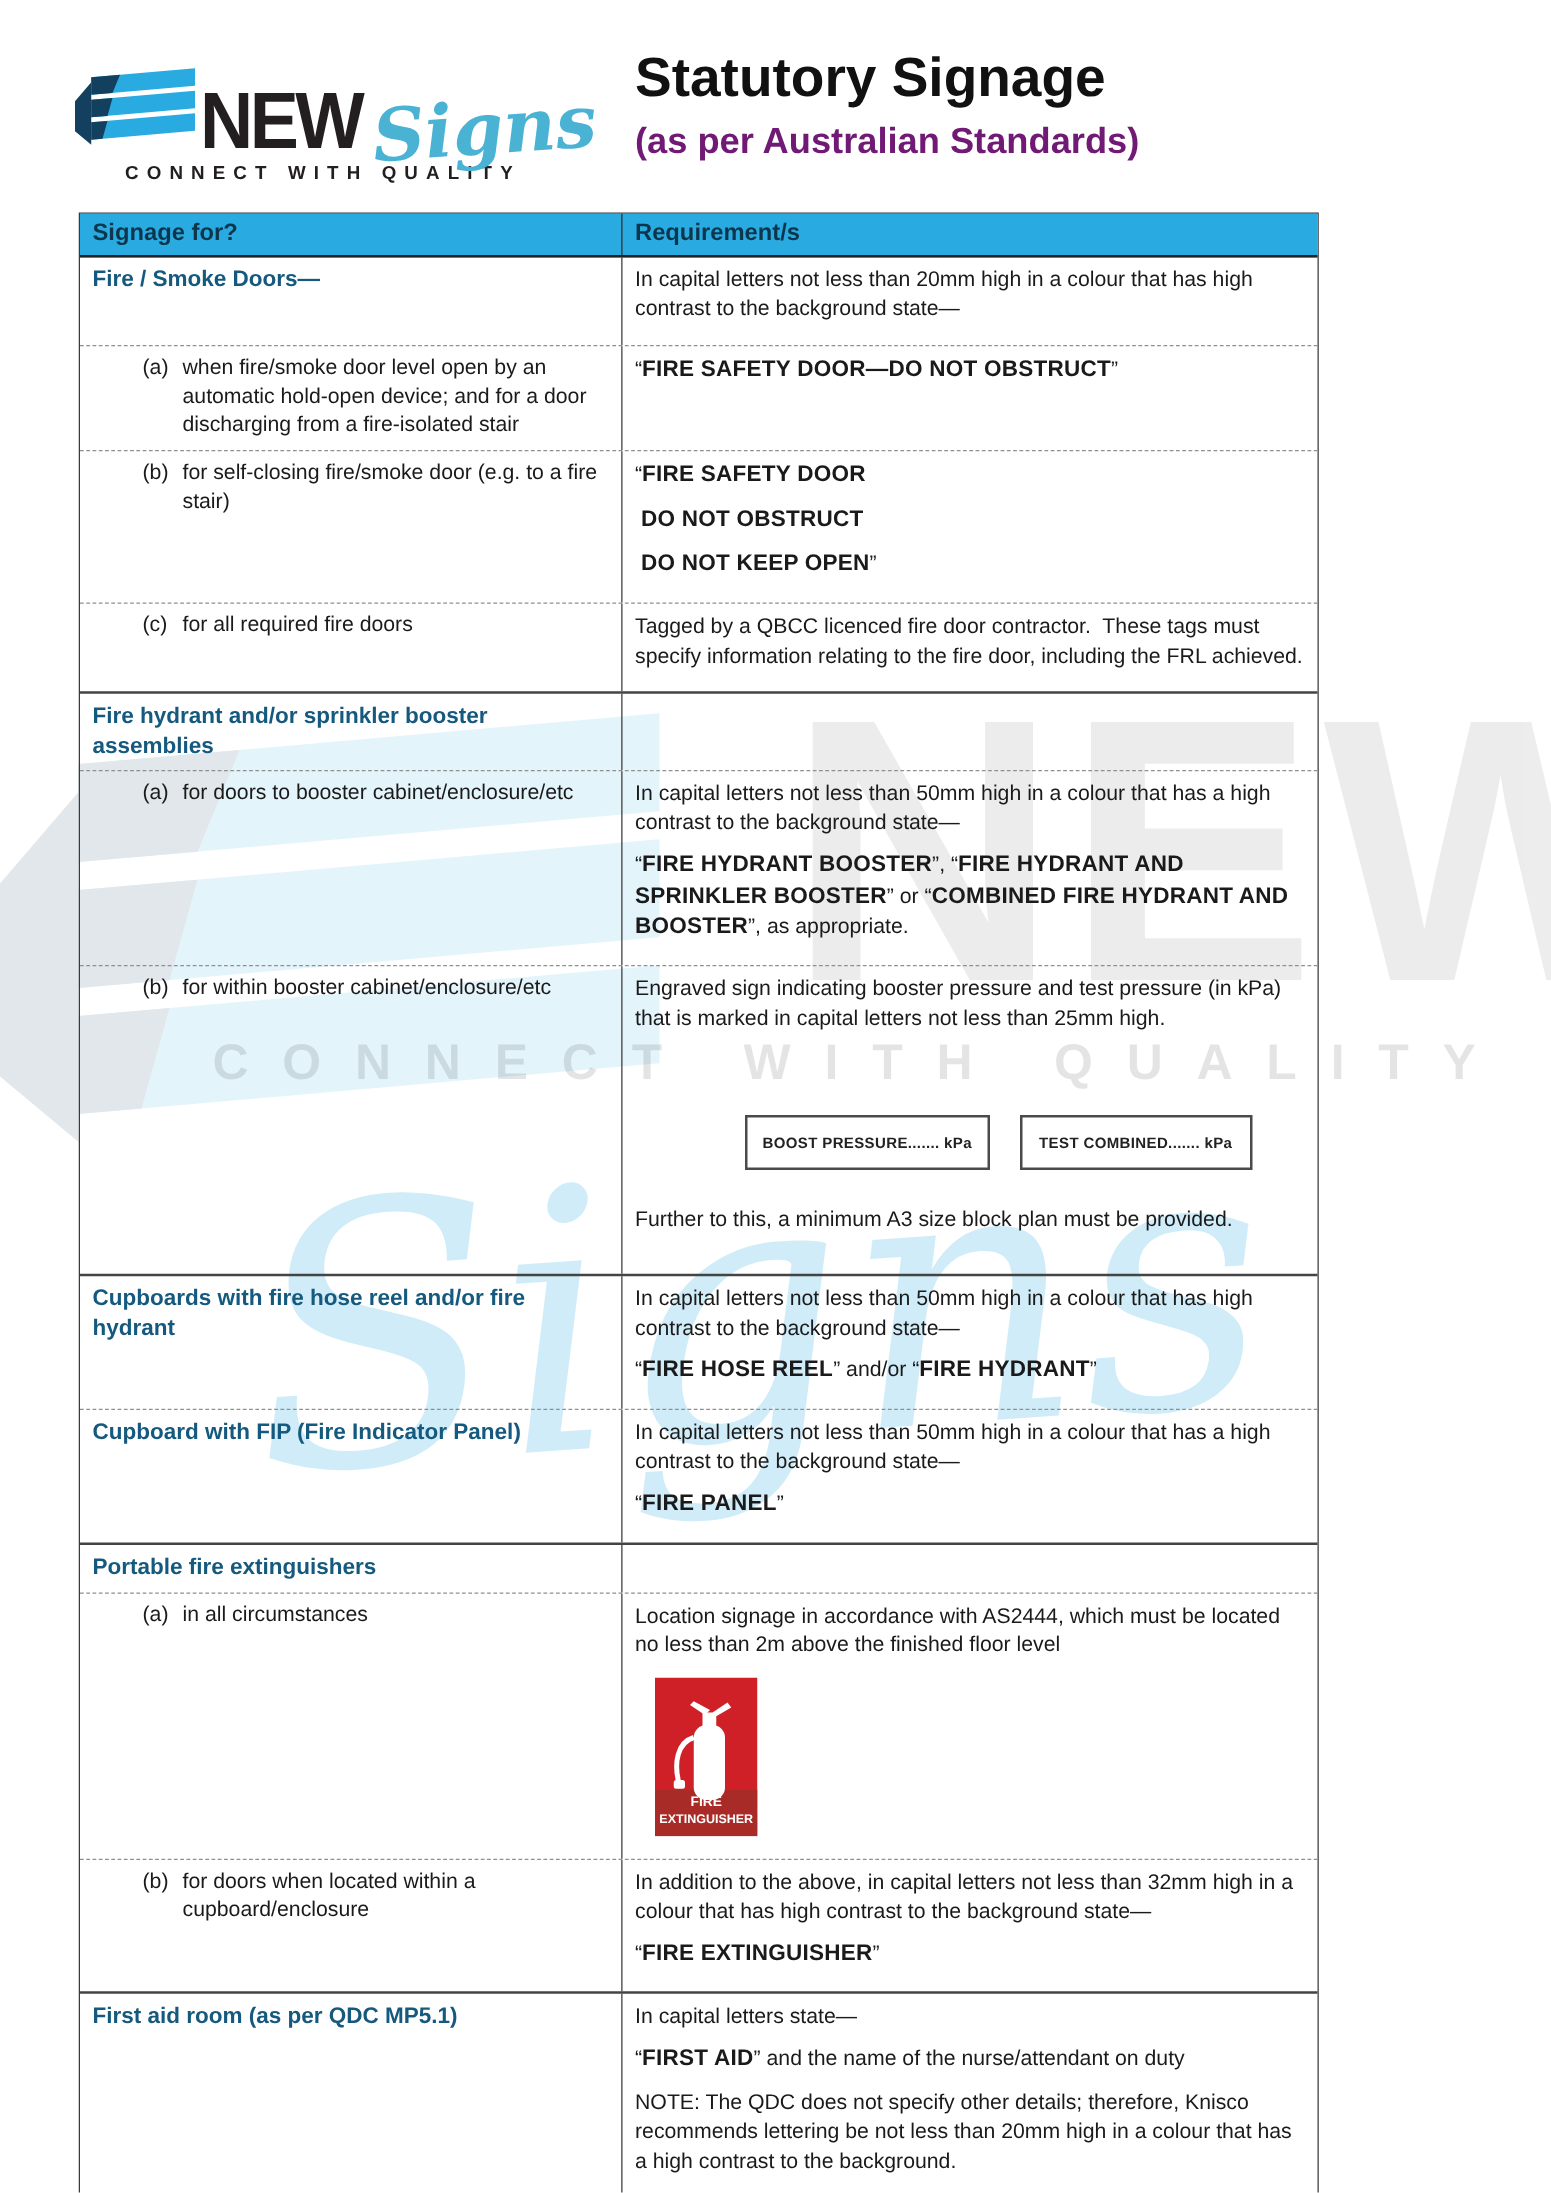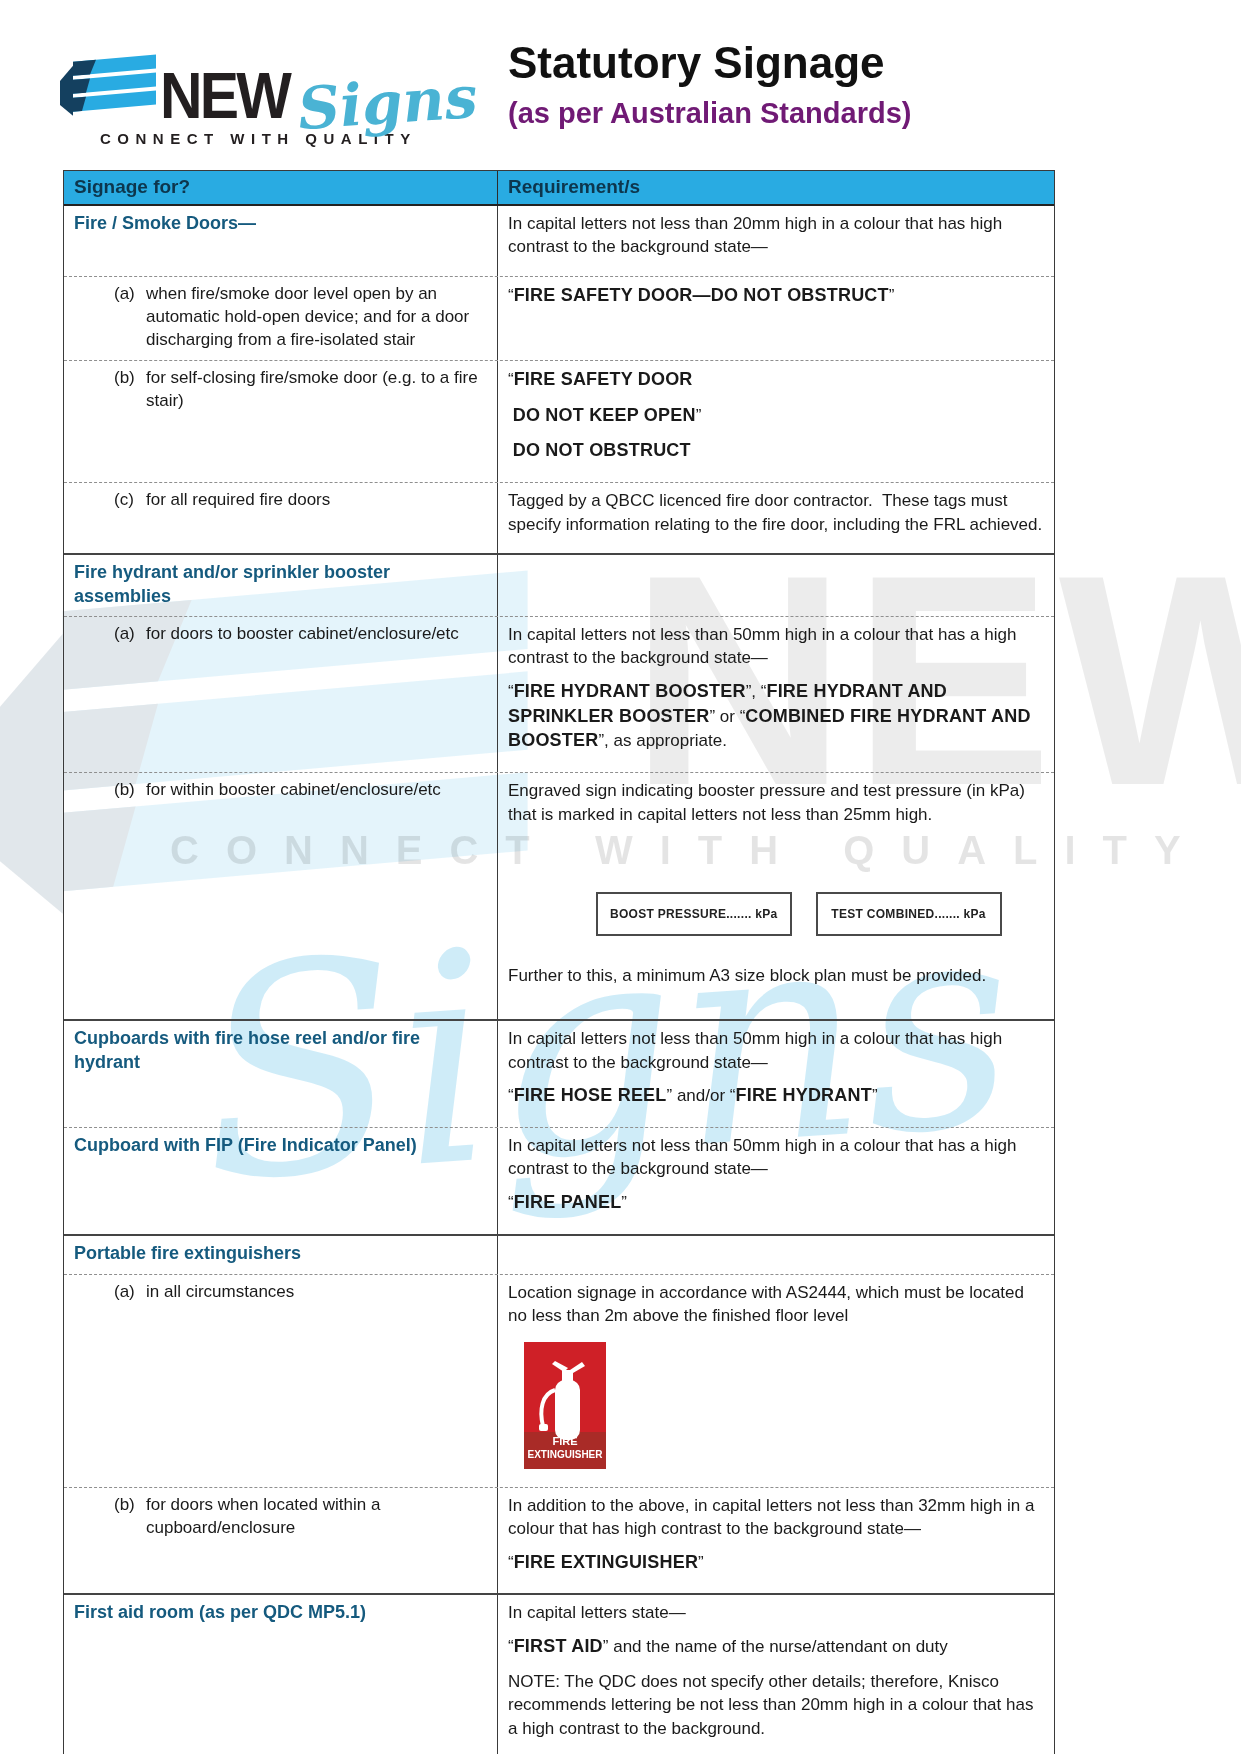--- a/index.html
+++ b/index.html
@@ -119,22 +119,22 @@
       </div>
       <div class="trow d-dashed" style="min-height: 97px;">
         <div class="cell cl">
           <div class="item">
             <span class="letter">(b)</span>
             <span class="itext">for self-closing fire/smoke door (e.g. to a fire stair)</span>
           </div>
         </div>
         <div class="cell cr">
           <p class="caps">“<b>FIRE SAFETY DOOR</b></p>
+          <p class="caps"> <b>DO NOT OBSTRUCT</b></p>
           <p class="caps"> <b>DO NOT KEEP OPEN</b>”</p>
-          <p class="caps"> <b>DO NOT OBSTRUCT</b></p>
         </div>
       </div>
       <div class="trow d-dashed" style="min-height: 55px;">
         <div class="cell cl">
           <div class="item">
             <span class="letter">(c)</span>
             <span class="itext">for all required fire doors</span>
           </div>
         </div>
         <div class="cell cr">

